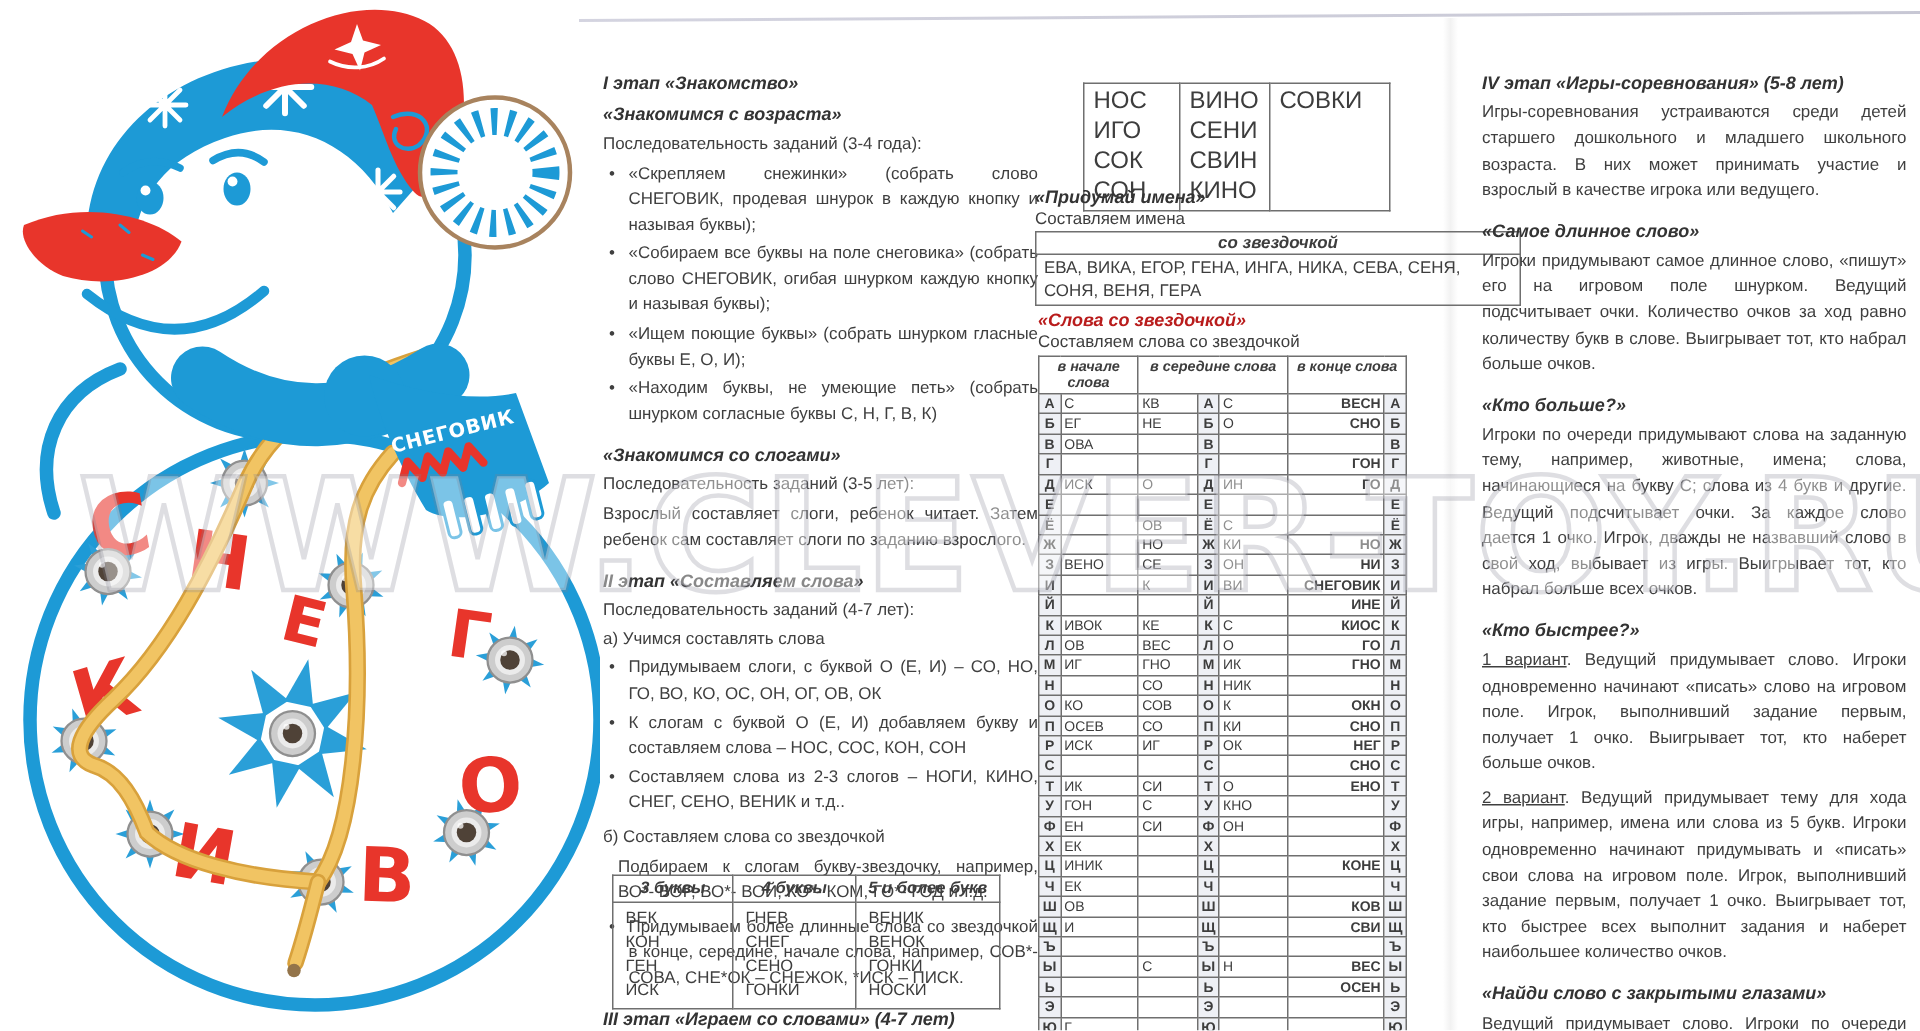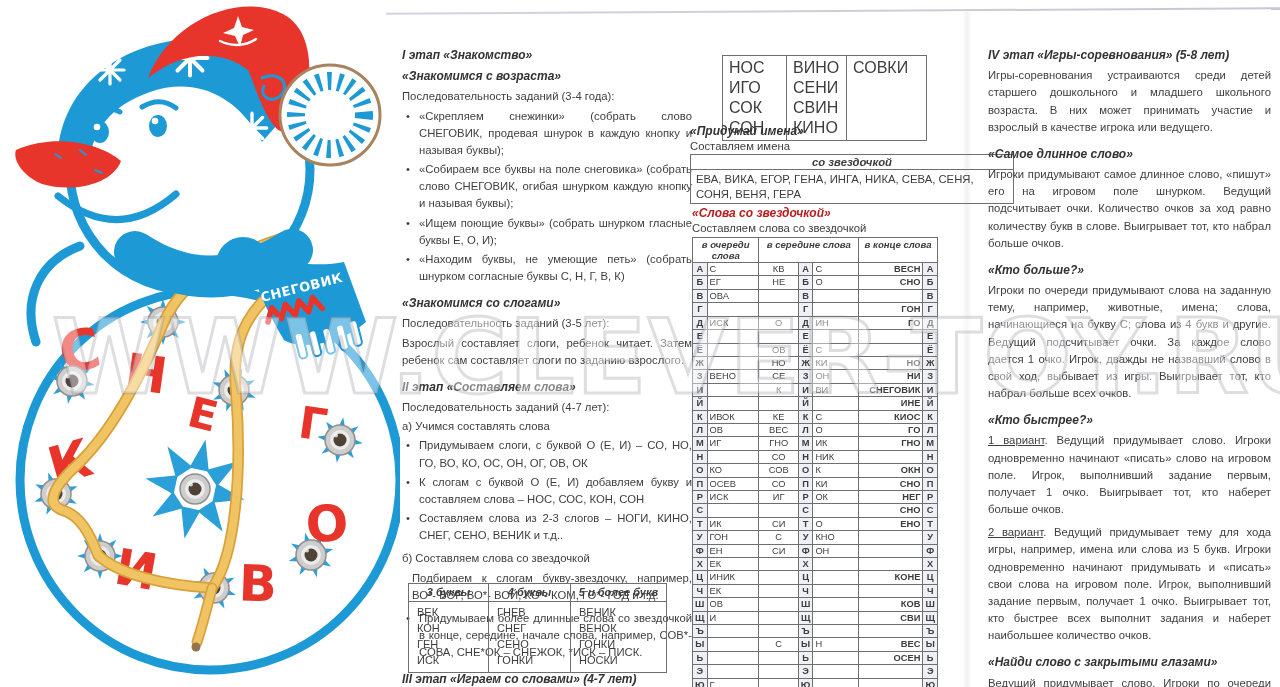--- a/index.html
+++ b/index.html
@@ -41,21 +41,21 @@
 
   .star-wrap{positio:absolute;position:absolute;left:692px;top:206px;width:252px;}
   .star-title{font-weight:bold;font-style:italic;font-size:12px;color:#b91c1c;margin:0 0 2px 0;}
   .star-sub{font-size:11.3px;margin:0 0 3px 0;}
   .star-table{width:246px;font-size:9.3px;}
   .star-table th{font-weight:bold;font-style:italic;font-size:9.6px;text-align:center;
                  padding:1px 2px;line-height:1.15;}
   .star-table td{height:12.4px;padding:0 2px;line-height:12.4px;white-space:nowrap;overflow:hidden;}
   .star-table td.lc{text-align:center;background:#eef0f5;font-weight:bold;font-size:9.3px;}
   .star-table td.sc{text-align:left;}
-  .star-table td.mlc{text-align:center;}
+  .star-table td.mlc{text-align:left;}
   .star-table td.mrc{text-align:left;}
   .star-table td.ec{text-align:right;font-weight:bold;}
 
   .letters-table{position:absolute;left:408px;top:583px;width:258px;font-size:11px;}
   .letters-table th{font-weight:bold;font-style:italic;text-align:center;padding:2px 4px;line-height:1.2;}
   .letters-table td{padding:3px 8px;white-space:pre-line;line-height:1.45;}
 
   
   .watermark{position:absolute;left:52px;top:296px;font-family:"DejaVu Sans",sans-serif;
              font-weight:800;font-size:104px;letter-spacing:1px;white-space:nowrap;
@@ -334,21 +334,21 @@
         <col style="width:14px">
           <col style="width:50px">
           <col style="width:38px">
           <col style="width:14px">
         <col style="width:44px">
           <col style="width:62px">
           <col style="width:14px">
       </colgroup>
       <thead>
         <tr>
-          <th colspan="2">в очереди слова</th>
+          <th colspan="2">в начале слова</th>
           <th colspan="3">в середине слова</th>
           <th colspan="2">в конце слова</th>
         </tr>
       </thead>
       <tbody>
 
           <tr>
             <td class="lc">А</td>
             <td class="sc">С</td>
             <td class="mlc">КВ</td>

